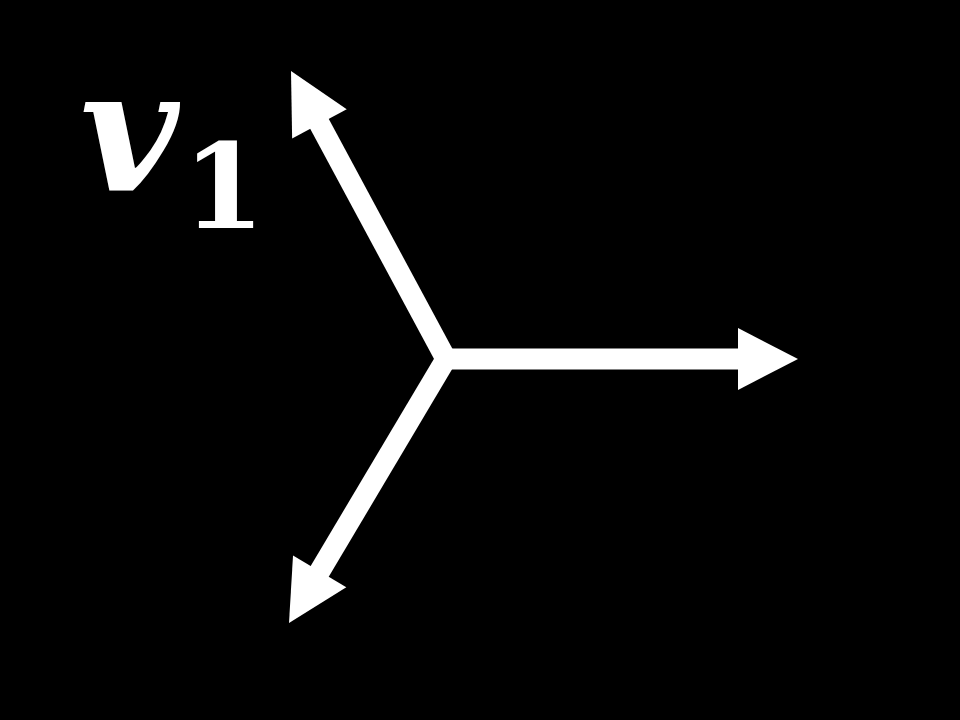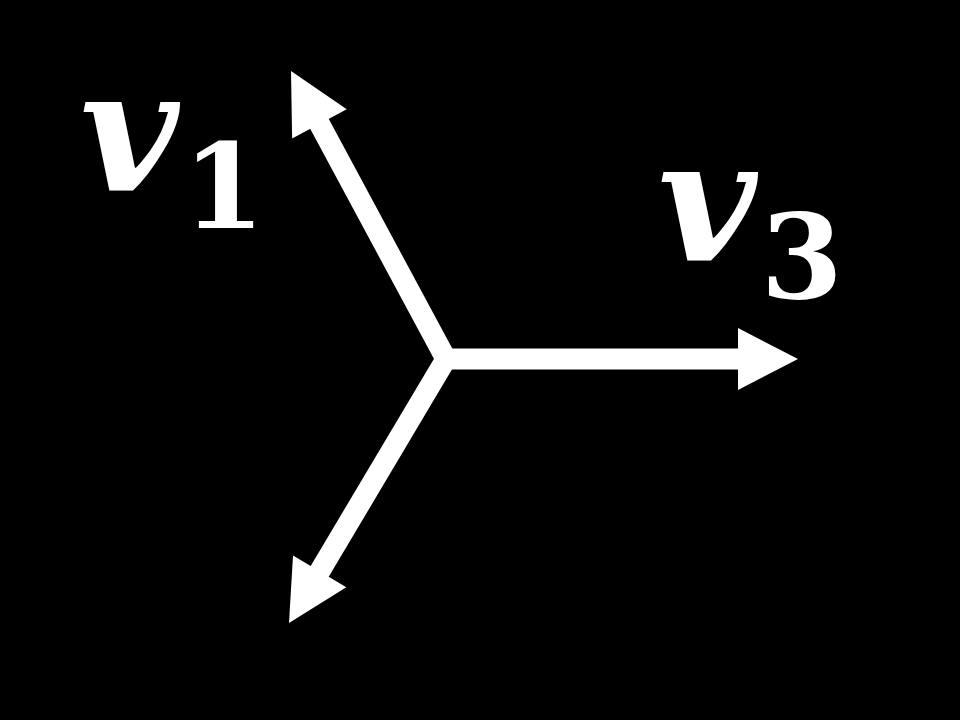--- a/index.html
+++ b/index.html
@@ -61,15 +61,14 @@
       <polygon points="291,71 346.732695997372,109.14271354878296 292.13740195913005,138.5255974929757" fill="#ffffff"></polygon>
       <line x1="446" y1="359" x2="317.6238623677288" y2="574.8681549994878" stroke="#ffffff" stroke-width="21"></line>
       <polygon points="289,623 293.02400976871166,555.5848136887442 346.31283816213573,587.2755184530155" fill="#ffffff"></polygon>
       <line x1="446" y1="359" x2="742" y2="359" stroke="#ffffff" stroke-width="21"></line>
       <polygon points="798,359 738,390 738,328" fill="#ffffff"></polygon>
     </svg>
 
   <div class="vlabel label-v1"><span class="vlet">v</span><span class="vsub">1</span></div>
 
 
-  <div class="vlabel label-v3"><span class="vlet">v</span><span class="vsub">3</span></div>
 
 </div>
 
 </body></html>

